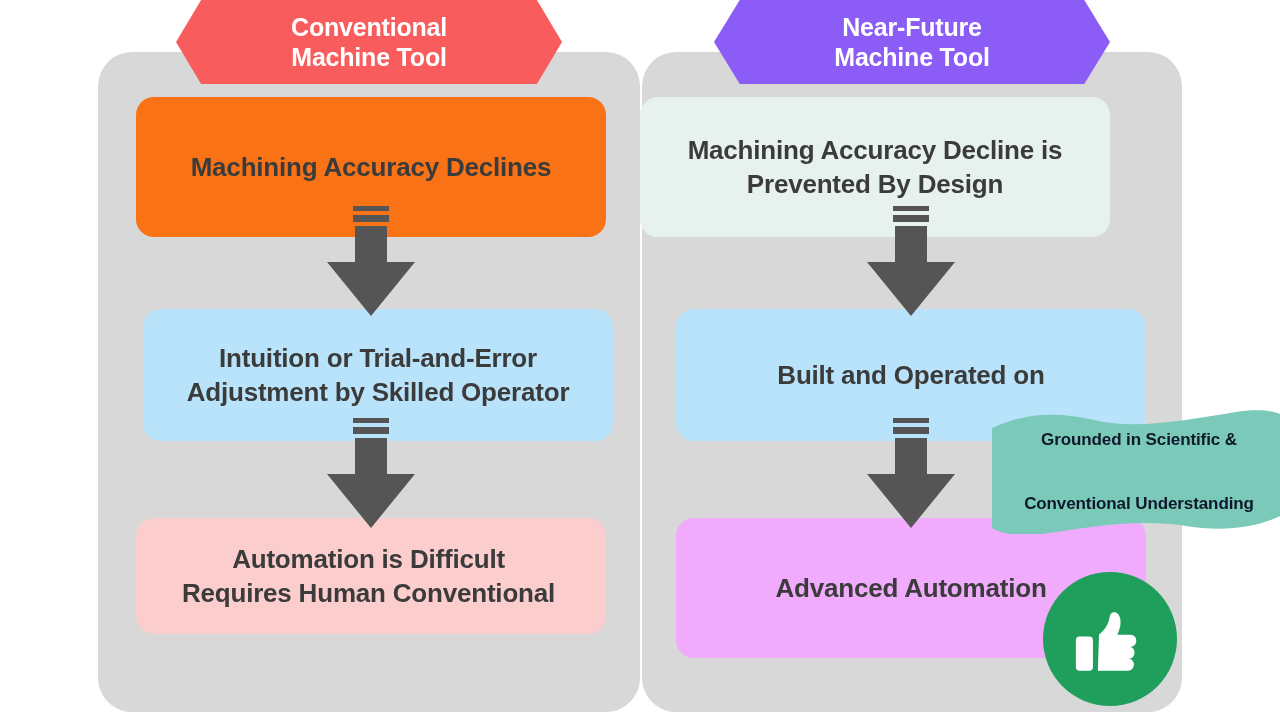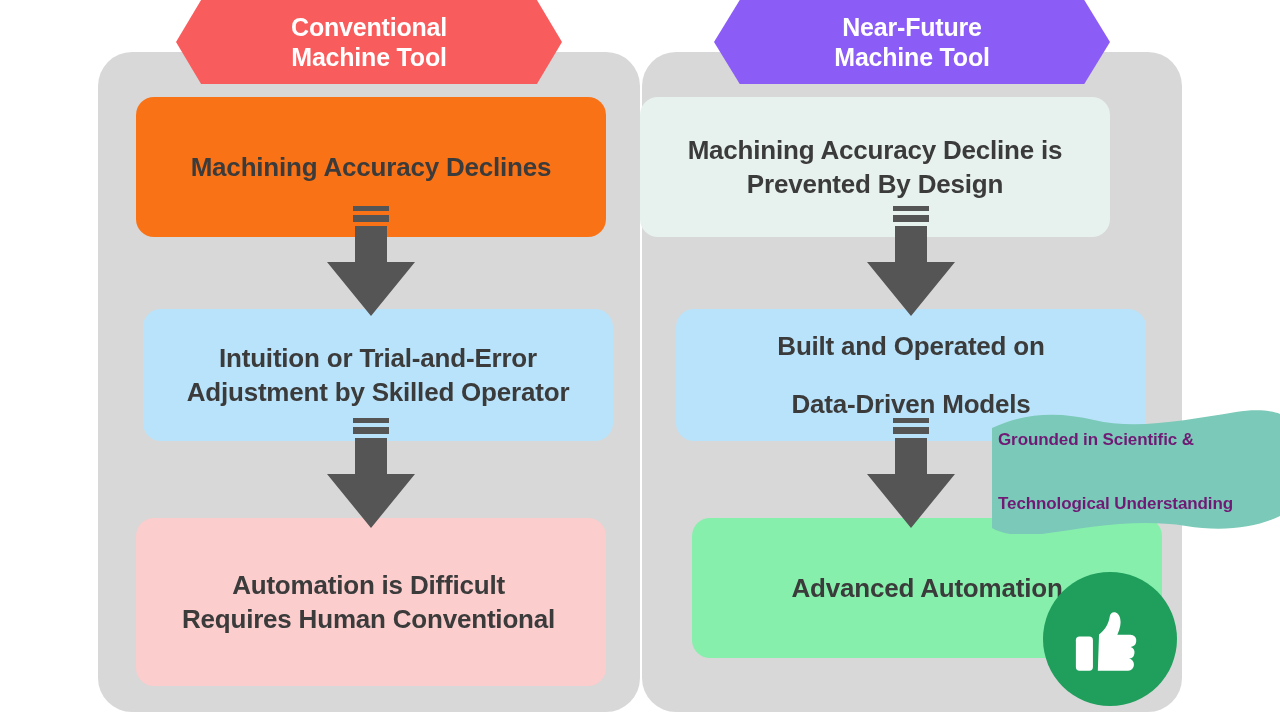--- a/index.html
+++ b/index.html
@@ -66,25 +66,25 @@
     font-size: 26px;
     line-height: 1.32;
     letter-spacing: -0.2px;
     box-sizing: border-box;
     padding: 4px 14px;
   }
   .step span { display: block; white-space: nowrap; }
 
   .step.l1 { left: 136px; top: 97px;  width: 470px; height: 140px; background: #f97316; }
   .step.l2 { left: 136px; top: 309px; width: 470px; height: 132px; background: #b9e3fa; margin-left: 7px; }
-  .step.l3 { left: 136px; top: 518px; width: 470px; height: 168px; background: #fbcdcd; padding-left: 9px; }
+  .step.l3 { left: 136px; top: 518px; width: 470px; height: 116px; background: #fbcdcd; padding-left: 9px; }
 
   .step.r1 { left: 640px; top: 97px;  width: 470px; height: 140px; background: #e7f2ee; }
   .step.r2 { left: 676px; top: 309px; width: 470px; height: 132px; background: #b9e3fa; gap: 23px; }
-  .step.r3 { left: 692px; top: 518px; width: 470px; height: 140px; background: #86efac; text-align: right; }
+  .step.r3 { left: 676px; top: 518px; width: 470px; height: 140px; background: #f0abfc; text-align: right; }
 
   
   .arrow {
     position: absolute;
     width: 120px;
     height: 116px;
   }
   .arrow.a-l1 { left: 311px; top: 206px; }
   .arrow.a-l2 { left: 311px; top: 418px; }
   .arrow.a-r1 { left: 851px; top: 206px; }
@@ -99,23 +99,23 @@
     width: 294px;
     height: 124px;
   }
   .ribbon svg { display: block; width: 294px; height: 124px; }
   .ribbon-text {
     position: absolute;
     left: 0; top: 0;
     width: 294px; height: 124px;
     display: flex;
     flex-direction: column;
-    align-items: flex-start;
-    justify-content: center;
-    color: #701a75;
+    align-items: center;
+    justify-content: center;
+    color: #0f172a;
     font-weight: bold;
     font-size: 17px;
     line-height: 1.35;
     text-align: center;
     letter-spacing: -0.1px;
     padding-left: 12px;
     box-sizing: border-box;
     gap: 41px;
   }
   .ribbon-text span { display: block; white-space: nowrap; }
@@ -164,21 +164,20 @@
     <span>Automation is Difficult</span>
     <span>Requires Human Conventional</span>
   </div>
 
   <div class="step r1">
     <span>Machining Accuracy Decline is</span>
     <span>Prevented By Design</span>
   </div>
   <div class="step r2">
     <span>Built and Operated on</span>
-    <span>Data-Driven Models</span>
   </div>
   <div class="step r3">
     <span>Advanced Automation</span>
   </div>
 
   <div class="arrow a-l1">
     <svg viewBox="0 0 120 116" xmlns="http://www.w3.org/2000/svg">
       <rect x="42" y="0" width="36" height="5" fill="#555555"></rect>
       <rect x="42" y="9" width="36" height="7" fill="#555555"></rect>
       <path d="M44 20 H76 V56 H104 L60 110 L16 56 H44 Z" fill="#555555"></path>
@@ -208,21 +207,21 @@
   </div>
 
   <div class="ribbon">
     <svg viewBox="0 0 294 124" xmlns="http://www.w3.org/2000/svg">
       <path d="M6 18 C 40 2, 74 2, 108 10 C 150 20, 200 10, 250 2 C 268 -1, 284 0, 294 4
                L 294 106 C 270 118, 236 122, 200 116 C 150 108, 100 118, 56 124
                C 34 127, 16 124, 6 118 Z" fill="#7bc9b8"></path>
     </svg>
     <div class="ribbon-text">
       <span>Grounded in Scientific &amp;</span>
-      <span>Technological Understanding</span>
+      <span>Conventional Understanding</span>
     </div>
   </div>
 
   <div class="badge">
     <svg viewBox="0 0 64 64" xmlns="http://www.w3.org/2000/svg">
       <rect x="4" y="30" width="14" height="28" rx="3" fill="#ffffff"></rect>
       <path d="M22 58 H47 a5 5 0 0 0 0.6 -9.9 a5 5 0 0 0 1.4 -9.6
                a5 5 0 0 0 1.2 -9.7 a5 5 0 0 0 -1.2 -0.3 H38
                c2.4 -5.2 3.2 -9.4 2.4 -13.1 c-0.7 -3.2 -2.6 -5.3 -5 -5.3
                c-2 0 -3.3 1.4 -3.6 3.4 c-0.5 3.4 -1.6 6.4 -3.4 9

